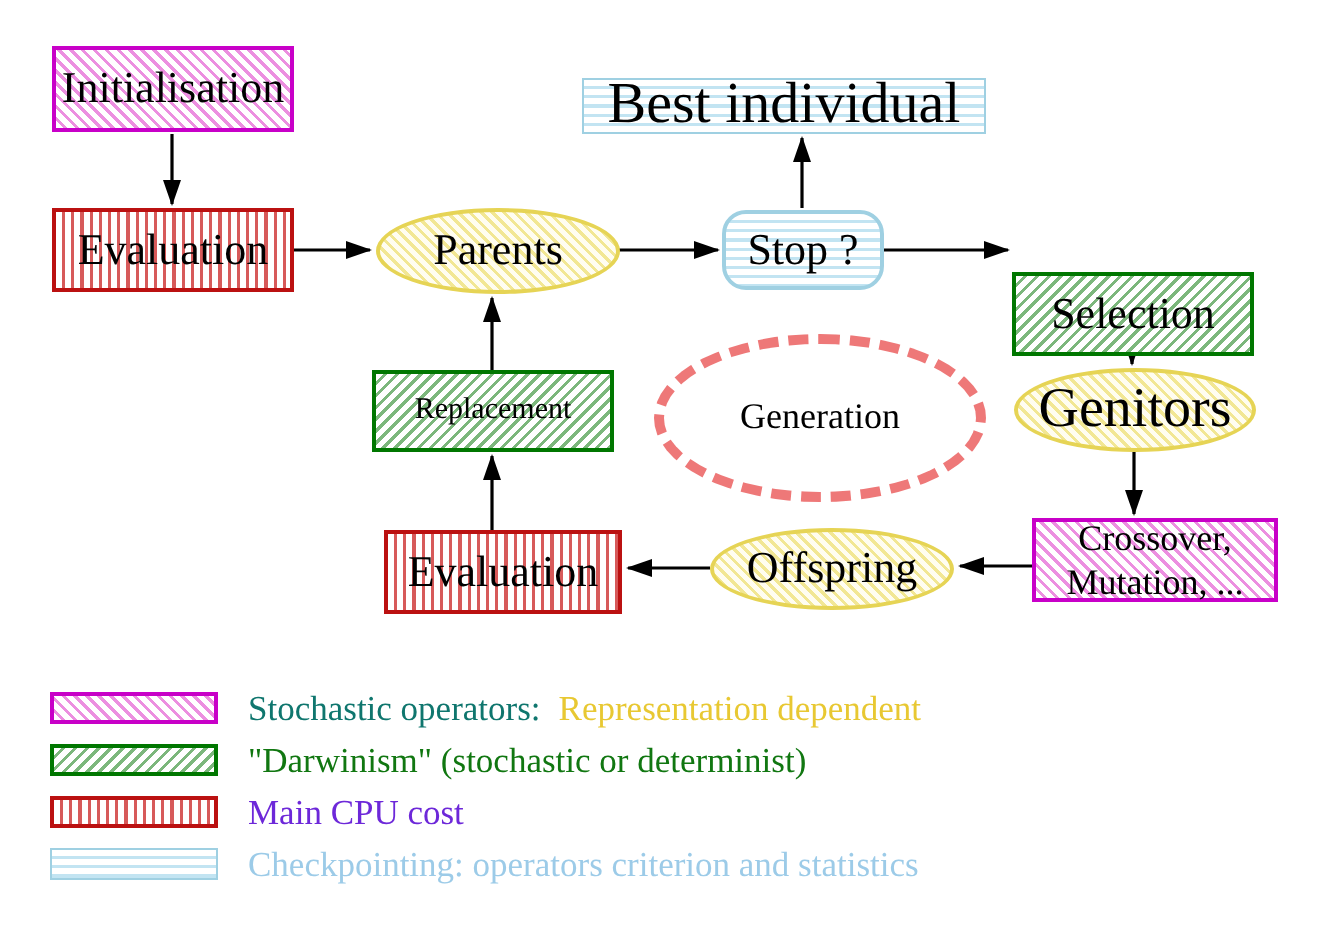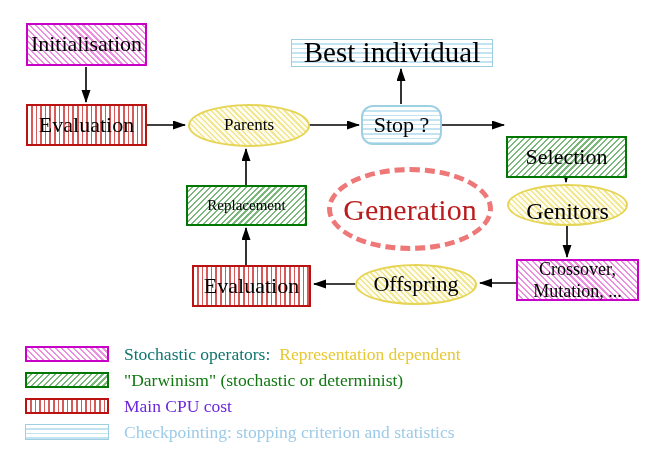--- a/index.html
+++ b/index.html
@@ -33,33 +33,33 @@
   }
   .hatch-yellow{
     border:2px solid #e6d455;background-color:#fffdf0;
     background-image:repeating-linear-gradient(45deg,transparent 0,transparent 2.4px,#f2e794 2.4px,#f2e794 4px);
     border-radius:50%;
   }
 
   
   .n-init{left:26px;top:23px;width:121px;height:43px;font-size:22px;}
   .n-eval-top{left:26px;top:104px;width:121px;height:42px;font-size:22px;}
-  .n-parents{left:188px;top:104px;width:122px;height:43px;font-size:17px;}
+  .n-parents{left:188px;top:104px;width:122px;height:43px;font-size:22px;}
   .n-best{left:291px;top:39px;width:202px;height:28px;font-size:29px;}
   .n-stop{left:361px;top:105px;width:81px;height:40px;font-size:22px;border-radius:12px;border-width:2px;}
   .n-selection{left:506px;top:105px;width:121px;height:42px;font-size:22px;margin-top:31px;}
-  .n-genitors{left:507px;top:184px;width:121px;height:42px;font-size:24px;align-items:flex-end;}
+  .n-genitors{left:507px;top:184px;width:121px;height:42px;font-size:28px;}
   .n-crossover{left:516px;top:259px;width:123px;height:42px;font-size:18px;flex-direction:column;line-height:1.25;}
   .n-offspring{left:355px;top:264px;width:122px;height:41px;font-size:22px;}
   .n-eval-bot{left:192px;top:265px;width:119px;height:42px;font-size:22px;}
   .n-replacement{left:186px;top:185px;width:121px;height:41px;font-size:15px;}
   .n-generation{
     left:327px;top:167px;width:166px;height:84px;
     border:5px dashed #ee7878;border-radius:50%;
-    color:#b91c1c;font-size:30px;background:transparent;
+    color:#000000;font-size:18px;background:transparent;
   }
 
   
   .legend-row{position:absolute;left:25px;height:20px;display:flex;align-items:center;}
   .lr-1{top:344px;} .lr-2{top:370px;} .lr-3{top:396px;} .lr-4{top:422px;}
   .swatch{width:84px;height:16px;box-sizing:border-box;margin-right:15px;flex:0 0 auto;}
   .sw-magenta{border:2px solid #c800c8;background-image:repeating-linear-gradient(45deg,transparent 0,transparent 2.6px,#ec8fe0 2.6px,#ec8fe0 4.2px);}
   .sw-green{border:2px solid #007700;background-image:repeating-linear-gradient(135deg,transparent 0,transparent 2.6px,#7cb77c 2.6px,#7cb77c 4.2px);}
   .sw-red{border:2px solid #bb1111;background-image:repeating-linear-gradient(90deg,transparent 0,transparent 3px,#d75a5a 3px,#d75a5a 4.6px);}
   .sw-cyan{border:1px solid #9fd0e2;background-image:repeating-linear-gradient(180deg,transparent 0,transparent 3px,#c2e4f2 3px,#c2e4f2 4.6px);}
@@ -154,16 +154,16 @@
     <span class="t t-green">"Darwinism" (stochastic or determinist)</span>
   </div>
 
   <div class="legend-row lr-3">
     <div class="swatch sw-red"></div>
     <span class="t t-red">Main CPU cost</span>
   </div>
 
   <div class="legend-row lr-4">
     <div class="swatch sw-cyan"></div>
-    <span class="t t-blue">Checkpointing: stopping criterion and statistics</span>
+    <span class="t t-blue">Checkpointing: operators criterion and statistics</span>
   </div>
 
 </div>
 
 </body></html>

